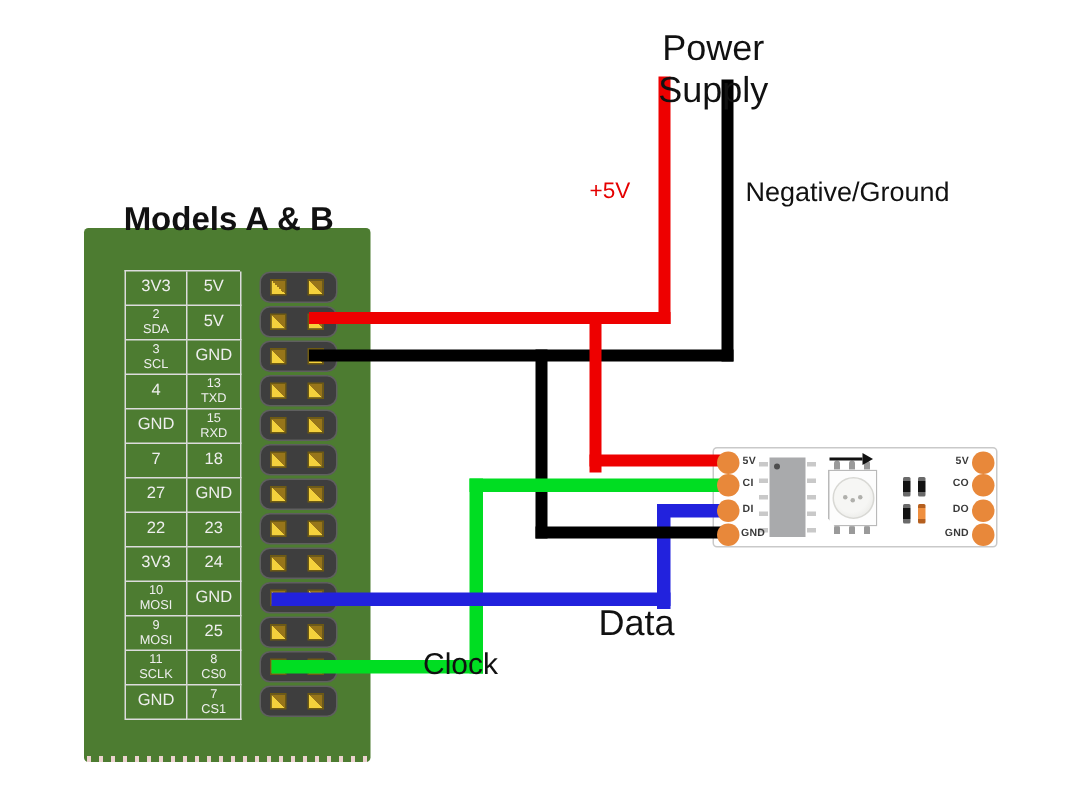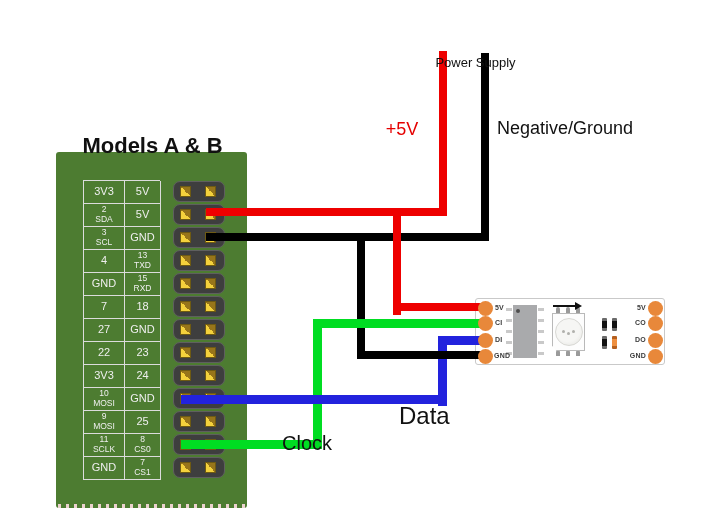--- a/index.html
+++ b/index.html
@@ -31,22 +31,22 @@
   .wire{position:absolute;}
   .w-red{background:#ee0000;z-index:30;}
   .w-black{background:#000000;z-index:20;}
   .w-black-top{background:#000000;z-index:26;}
   .w-blue{background:#2222dd;z-index:24;}
   .w-green{background:#00dd22;z-index:22;}
 
   
   .lbl{position:absolute;color:#111;z-index:50;}
   .lbl-title{left:70px;top:104px;width:165px;text-align:center;font-size:22px;font-weight:bold;margin-top:29px;}
-  .lbl-power{left:408px;top:19px;width:135px;text-align:center;font-size:13px;margin-top:36px;}
-  .lbl-5v{left:382px;top:119px;width:40px;text-align:center;font-size:18px;color:#e50000;}
+  .lbl-power{left:408px;top:19px;width:135px;text-align:center;font-size:24px;}
+  .lbl-5v{left:393px;top:119px;width:40px;text-align:left;font-size:15px;color:#e50000;}
   .lbl-neg{left:497px;top:118px;font-size:18px;}
   .lbl-data{left:399px;top:402px;font-size:24px;}
   .lbl-clock{left:282px;top:432px;font-size:20px;}
 
   
   .module{left:475px;top:298px;width:190px;height:67px;background:#ffffff;
     border:1.5px solid #c9c9c9;border-radius:3px;z-index:14;}
   .pad{position:absolute;width:15px;height:15px;border-radius:50%;background:#e8883a;z-index:40;}
   .pad-lbl{position:absolute;font-size:7px;font-weight:bold;color:#3a3a3a;z-index:41;letter-spacing:.2px;}
   .pad-lbl.rt{width:28px;text-align:right;}

